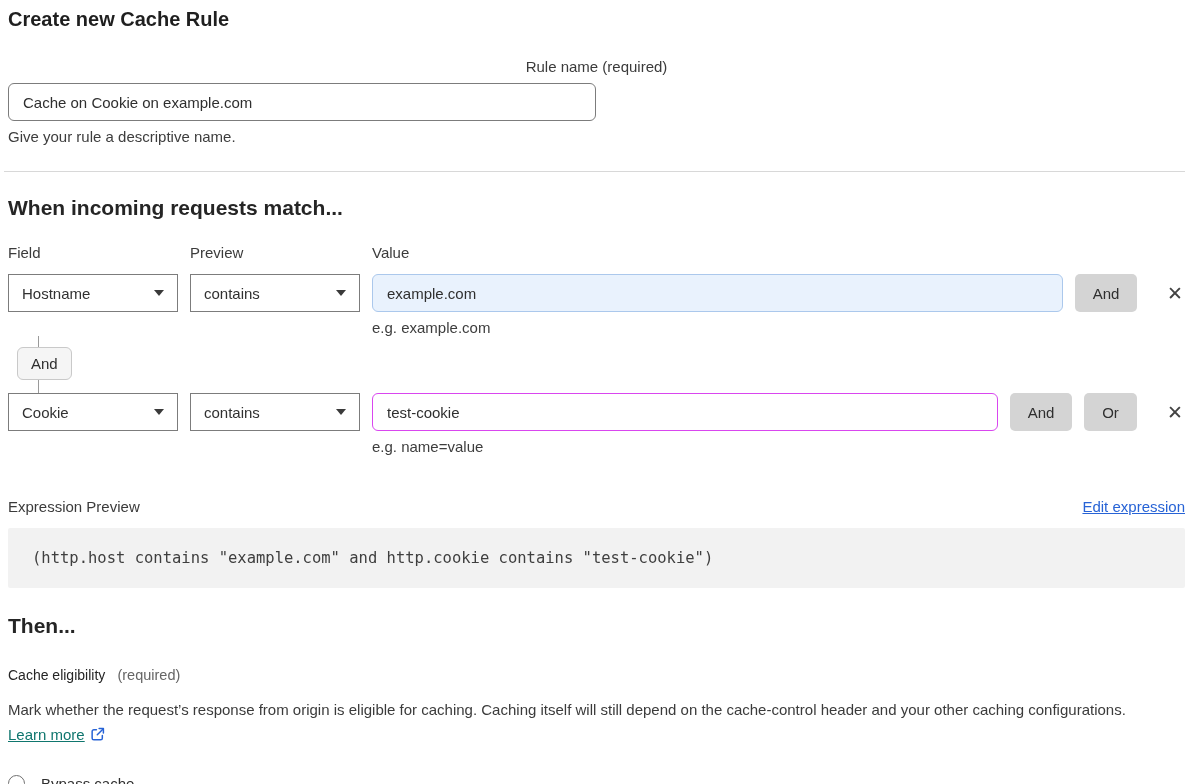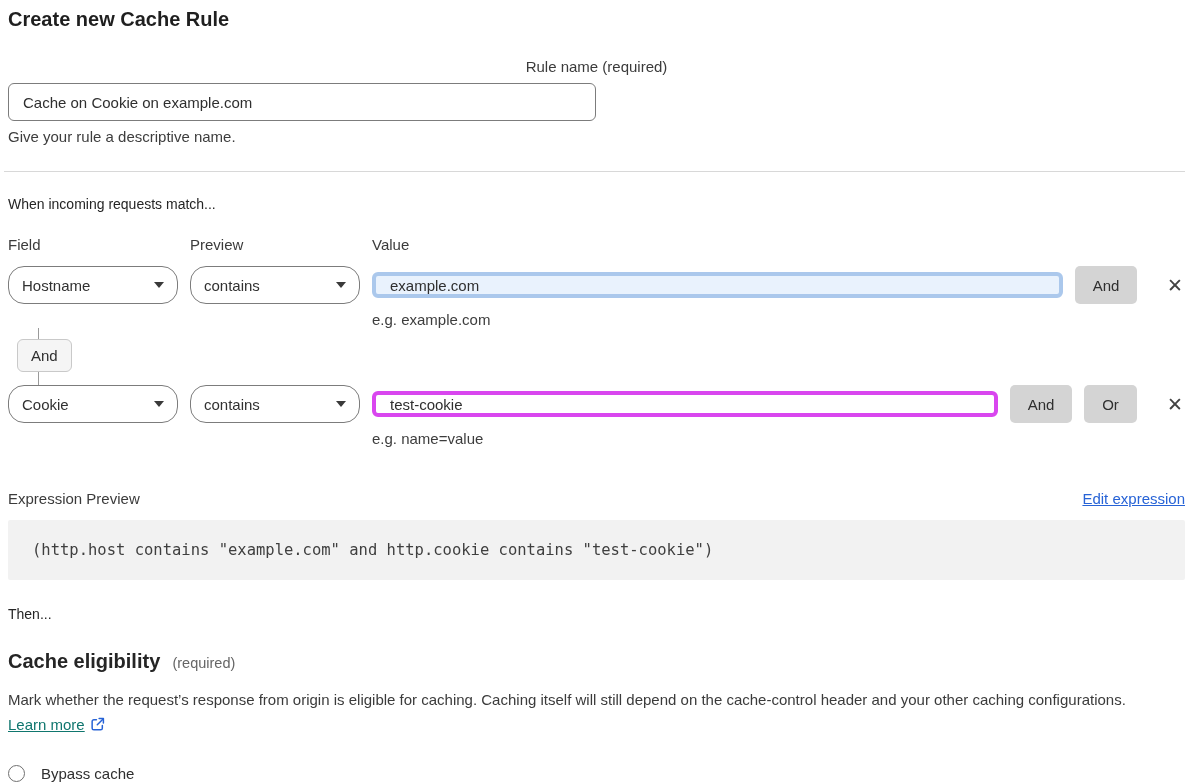--- a/index.html
+++ b/index.html
@@ -17,35 +17,35 @@
   .text-input {
     display:block; margin-top:8px; height:38px; width:588px;
     border:1px solid #7c7c7c; border-radius:6px;
     padding:16px 14px; font-size:15px; color:#2f2f2f;
     font-family:"Liberation Sans", sans-serif; background:#fff; outline:none;
   }
   .helper { margin-top:7px; font-size:15px; color:#3d3d3d; }
 
   .divider { border:none; border-top:1px solid #d8d8d8; margin:26px 0 0 -4px; width:1181px; }
 
-  .section-heading { font-size:14px; font-weight:400; color:#252525; margin-top:24px; }
+  .section-heading { font-size:21px; font-weight:700; color:#252525; margin-top:24px; }
 
   .labels-row { display:flex; gap:12px; margin-top:24px; color:#3b3b3b; }
   .labels-row .col-field, .labels-row .col-operator { width:170px; }
   .labels-row .col-value { flex:1; }
 
   .cond-row { display:flex; gap:12px; align-items:center; margin-top:13px; width:1177px; }
   .select {
-    width:170px; height:38px; border:1px solid #7c7c7c; border-radius:16px;
+    width:170px; height:38px; border:1px solid #7c7c7c; border-radius:0;
     display:flex; align-items:center; justify-content:space-between;
     padding:0 13px; background:#fff; cursor:pointer; flex:none;
   }
   .caret { width:0; height:0; border-left:5px solid transparent; border-right:5px solid transparent; border-top:6px solid #3a3a3a; }
   .value-input {
-    height:26px; border:4px solid #d946ef; border-radius:6px;
+    height:38px; border:1px solid #d946ef; border-radius:6px;
     padding:0 14px; font-size:15px; color:#2f2f2f;
     font-family:"Liberation Sans", sans-serif; outline:none; flex:none;
   }
   .value-w1 { width:691px; background:#e9f2fd; border-color:#abc8ec; }
   .value-w2 { width:626px; background:#fff; }
   .logic-btn {
     height:38px; background:#d4d4d4; border:none; border-radius:5px;
     font-size:15px; color:#2f2f2f; font-family:"Liberation Sans", sans-serif;
     cursor:pointer; flex:none;
   }
@@ -72,21 +72,21 @@
   .expr-head { display:flex; justify-content:space-between; align-items:baseline; margin-top:43px; width:1177px; }
   .expr-label { font-size:15px; color:#3b3b3b; }
   .edit-link { font-size:15px; color:#2763d6; text-decoration:underline; cursor:pointer; }
   .code-box {
     margin-top:13px; width:1177px; background:#f2f2f2; border-radius:2px;
     padding:21px 24px; font-family:"DejaVu Sans Mono", monospace;
     font-size:15.5px; color:#3f3f3f; white-space:pre;
   }
 
   .sub-heading-row { margin-top:28px; }
-  .sub-heading { font-size:20px; font-weight:700; color:#252525; }
+  .sub-heading { font-size:14px; font-weight:400; color:#252525; }
   .required-note { font-size:14.5px; color:#666; margin-left:8px; }
 
   .desc { margin-top:15px; width:1158px; line-height:24.5px; font-size:15px; color:#3b3b3b; }
   .inline-link { color:#0f766e; text-decoration:underline; cursor:pointer; }
   .ext-icon { vertical-align:-2px; margin-left:5px; }
 
   .radio-row { display:flex; align-items:center; gap:16px; margin-top:28px; cursor:pointer; }
   .radio { width:17px; height:17px; border-radius:50%; border:1.5px solid #707070; background:#fff; flex:none; position:relative; }
   .radio-label { font-size:15px; color:#2f2f2f; }
 </style>

